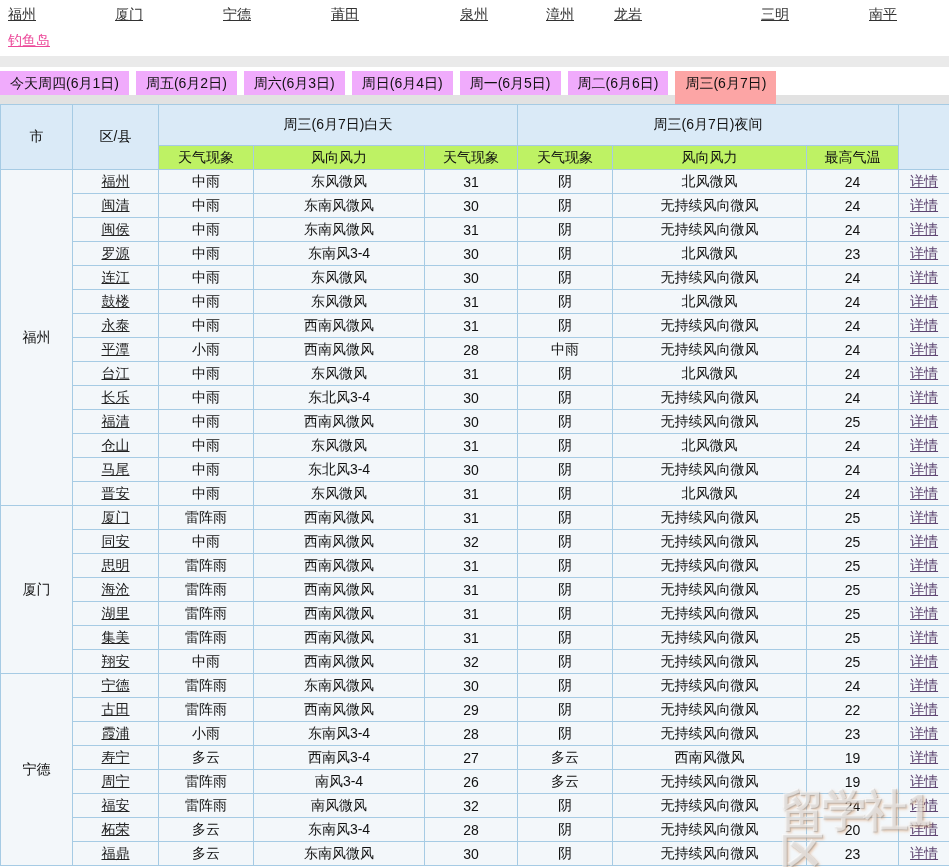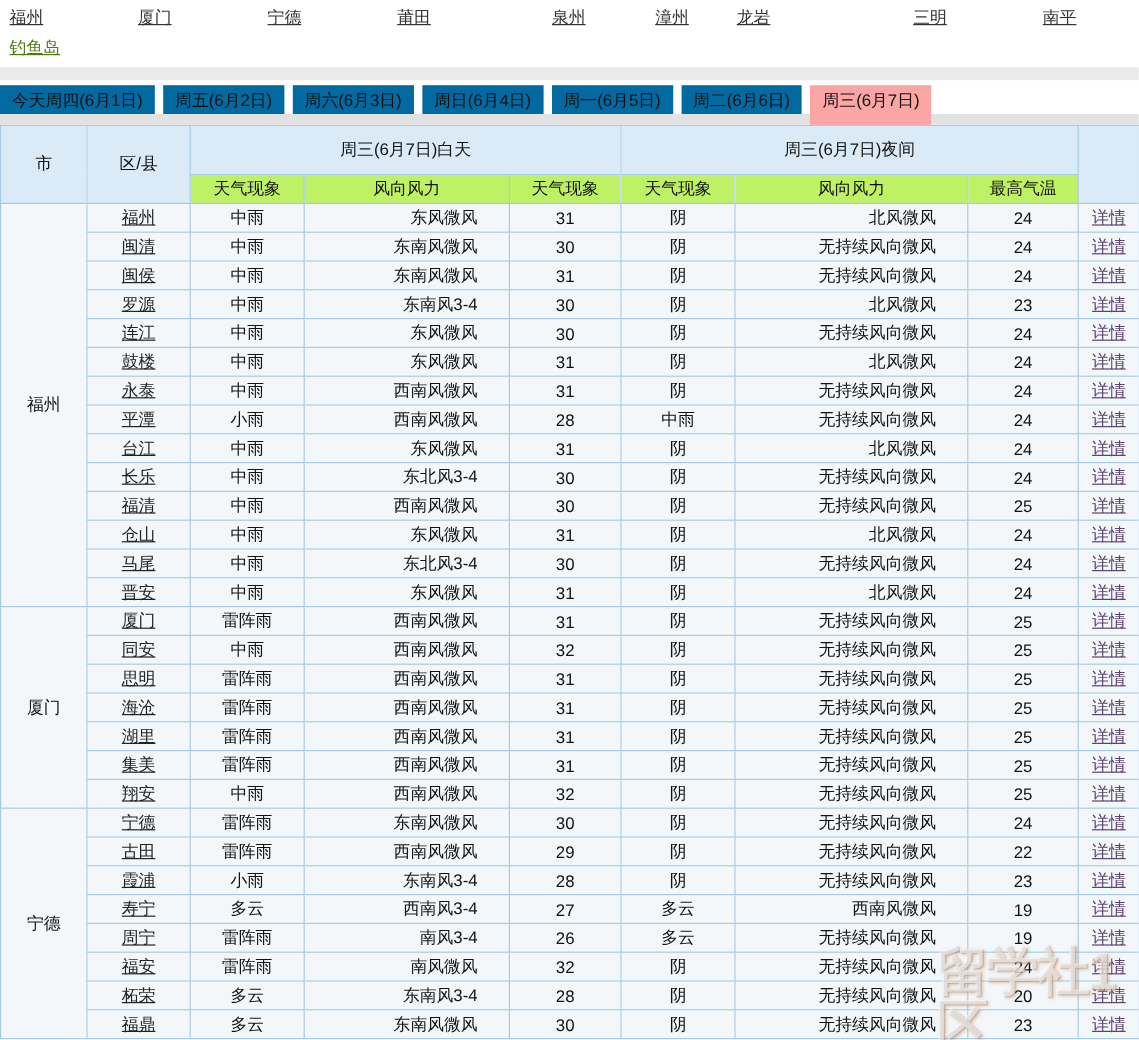--- a/index.html
+++ b/index.html
@@ -5,45 +5,45 @@
   * { margin:0; padding:0; box-sizing:border-box; }
   html,body { width:949px; height:867px; background:#fff; overflow:hidden;
     font-family:"Liberation Sans","DejaVu Sans",sans-serif; }
   .page { position:relative; width:949px; height:867px; }
 
   
   .topnav { height:56px; background:#fff; position:relative; }
   .nav-row1 { position:absolute; top:6px; left:0; width:100%; }
   .nav-city { position:absolute; top:0; font-size:14px; color:#333; text-decoration:underline; cursor:pointer; }
   .nav-row2 { position:absolute; top:31px; left:8px; }
-  .nav-extra { font-size:14px; color:#4d7c0f; text-decoration:underline; cursor:pointer; }
+  .nav-extra { font-size:14px; color:#ec4899; text-decoration:underline; cursor:pointer; }
 
   .band1 { height:11px; background:#eaeaea; }
   .gap { height:4px; background:#fff; }
 
   
   .tabstrip { position:relative; height:33px; }
   .tabband { position:absolute; left:0; right:0; bottom:0; height:9px; background:#e2e2e2; }
   .tabs { position:absolute; top:0; left:0; display:flex; align-items:flex-start; }
-  .tab { background:#0369a1; color:#111; font-size:14px; padding:4px 10px; margin-right:7px;
+  .tab { background:#f0abfc; color:#111; font-size:14px; padding:4px 10px; margin-right:7px;
          height:24px; line-height:16px; white-space:nowrap; cursor:pointer; }
   .tab.selected { background:#fca5a5; height:33px; }
 
   
   table { border-collapse:collapse; table-layout:fixed; width:949px; }
   td, th { border:1px solid #a6cbe4; font-size:14px; color:#111; font-weight:normal;
            text-align:center; overflow:hidden; white-space:nowrap; }
   thead .h1 th { height:41px; background:#daeaf7; }
   thead .h2 th { height:24px; background:#bef264; }
   tbody td { height:24px; background:#f3f7fa; }
   .city-cell { background:#f3f7fa; font-size:14px; }
   a.district-link { color:#222; text-decoration:underline; cursor:pointer; }
   a.detail-link { color:#5d4470; text-decoration:underline; cursor:pointer;margin-top:29px; }
   .wind-cell { padding:0 26px; }
-  .wind-inner { display:flex; justify-content:flex-end; }
+  .wind-inner { display:flex; justify-content:center; }
 
   
   .watermark { position:absolute; left:780px; top:788px; pointer-events:none; line-height:1; }
   .wm1 { font-size:44px; font-weight:bold; letter-spacing:-2px;
          color:rgba(255,255,255,0.55);
          text-shadow:1px 1px 1px rgba(150,150,150,0.55), 2px 2px 3px rgba(220,120,40,0.35); }
 </style>
 </head>
 <body>
 

